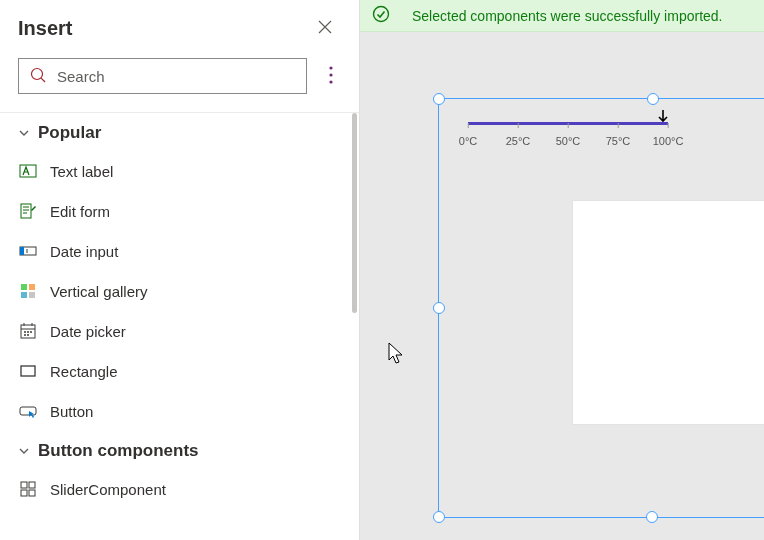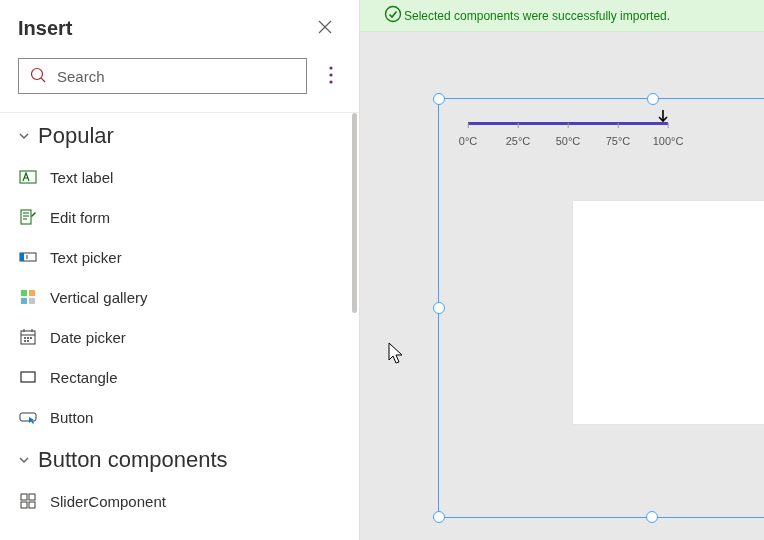--- a/index.html
+++ b/index.html
@@ -78,22 +78,22 @@
   }
   .group-header {
     display: flex;
     align-items: center;
     gap: 8px;
     padding: 10px 18px 8px 18px;
     cursor: pointer;
   }
   .group-header .chev { color: #605e5c; display:flex; }
   .group-title {
-    font-size: 22px;
-    font-weight: 400;
+    font-size: 17px;
+    font-weight: 700;
   }
   .tree-item {
     display: flex;
     align-items: center;
     gap: 12px;
     padding: 10px 12px 10px 18px;
     cursor: pointer;
   }
   .tree-item .icon {
     width: 20px; height: 20px;
@@ -120,24 +120,24 @@
     background: #e8e8e8;
   }
   .toast {
     position: absolute;
     left: 0; right: 0; top: 0;
     height: 32px;
     background: #dff6dd;
     border-bottom: 1px solid #cdeac9;
     display: flex;
     align-items: center;
-    gap: 2px;
-    padding-left: 24px;
+    gap: 22px;
+    padding-left: 12px;
     color: #0b6a0b;
-    font-size: 12px;
+    font-size: 14px;
   }
   .toast .msg { color: #107c10; }
 
   .canvas {
     position: absolute;
     left: 20px; right: 0; top: 40px; bottom: 0;
     background: #e8e8e8;
   }
   .selection {
     position: absolute;
@@ -289,21 +289,21 @@
       </div>
 
       <div class="tree-item">
         <span class="icon">
           <svg width="18" height="18" viewBox="0 0 18 18">
               <rect x="1" y="5" width="16" height="8" stroke="#3b3a39" fill="none"></rect>
               <rect x="1" y="5" width="4" height="8" fill="#0078d4"></rect>
               <line x1="8" y1="7" x2="8" y2="11" stroke="#3b3a39"></line>
             </svg>
         </span>
-        <span class="label">Text picker</span>
+        <span class="label">Date input</span>
       </div>
 
       <div class="tree-item">
         <span class="icon">
           <svg width="18" height="18" viewBox="0 0 18 18">
               <rect x="2" y="2" width="6" height="6" fill="#5fd25f"></rect>
               <rect x="10" y="2" width="6" height="6" fill="#f7a95c"></rect>
               <rect x="2" y="10" width="6" height="6" fill="#5fb7d2"></rect>
               <rect x="10" y="10" width="6" height="6" fill="#c8c6c4"></rect>
             </svg>

